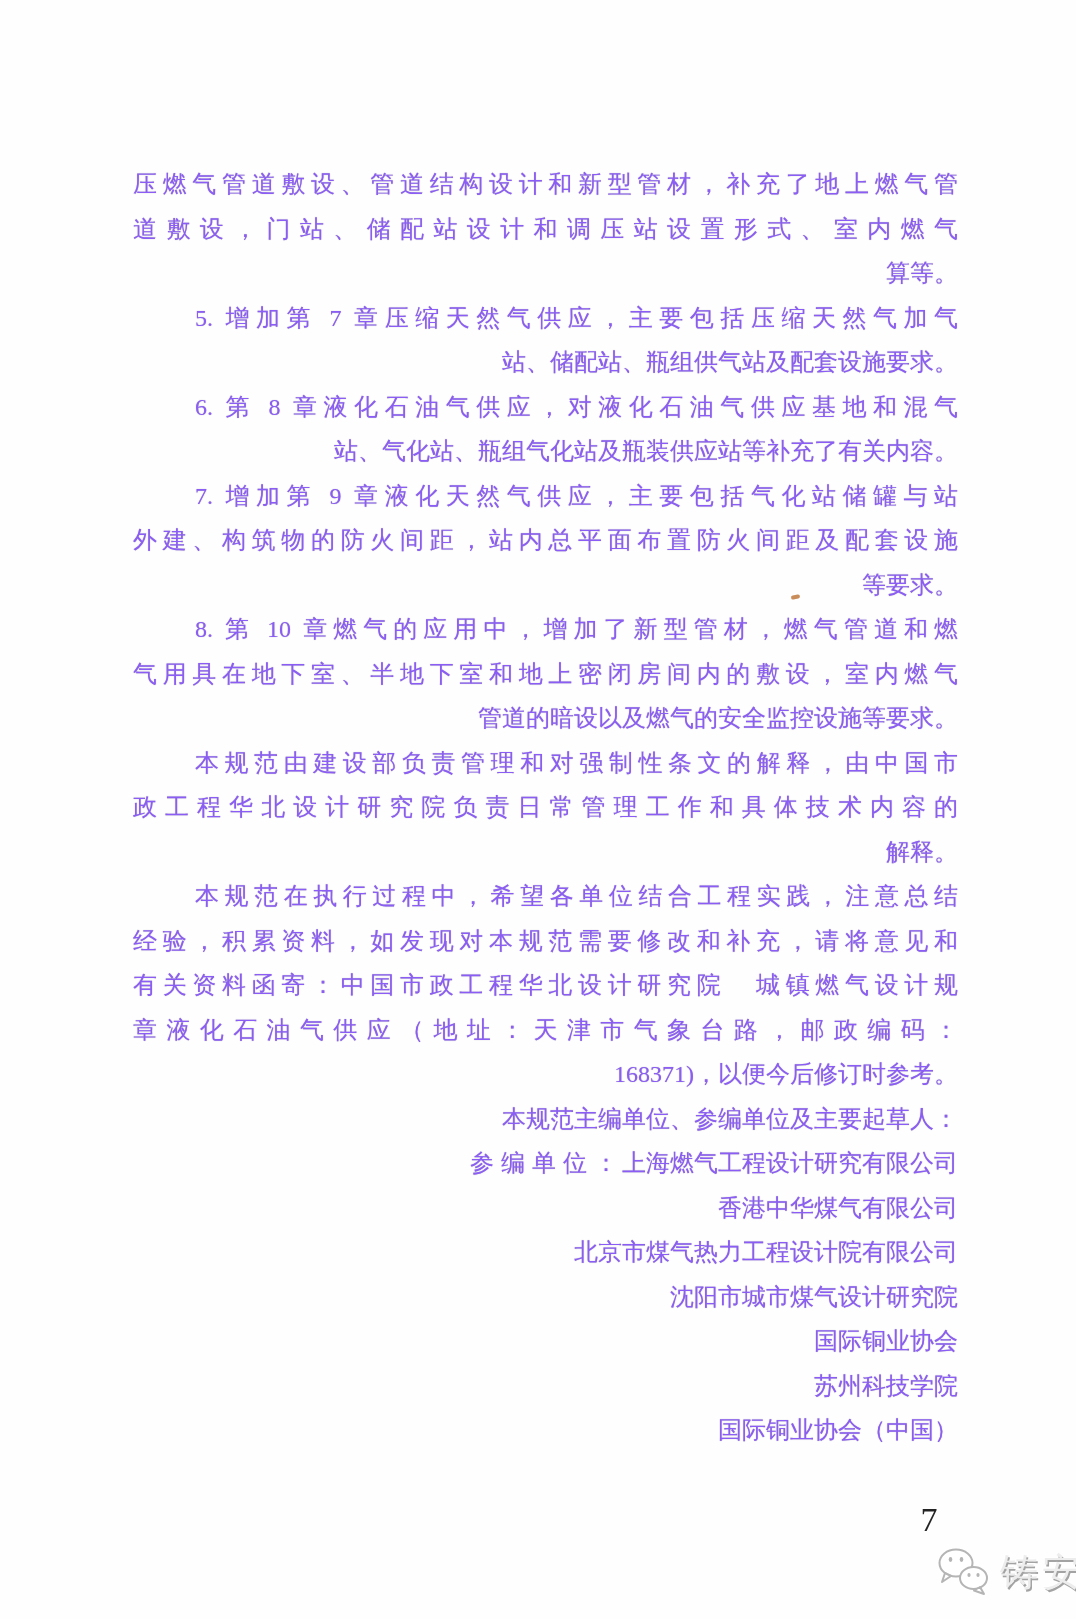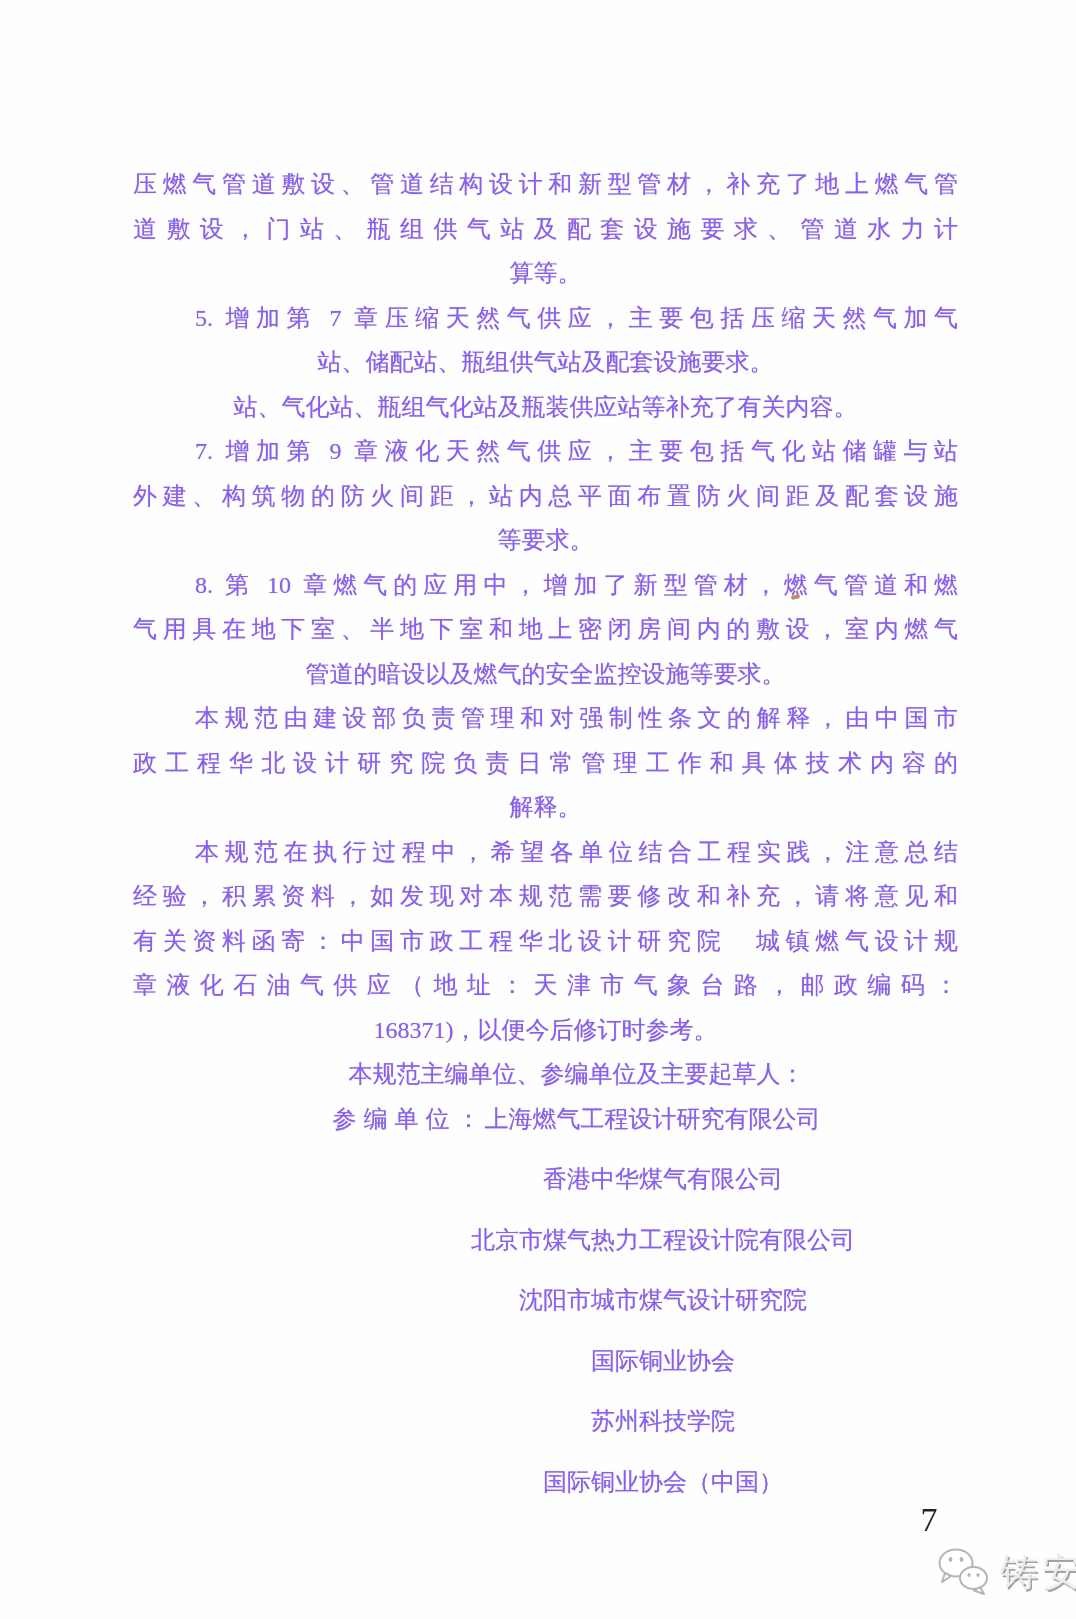--- a/index.html
+++ b/index.html
@@ -24,35 +24,34 @@
     left: 133px;
     top: 162px;
     width: 825px;
     font-size: 24px;
     color: #8b5cf6;
     text-shadow: 0 0 1px rgba(30,30,30,0.35);
   }
   .ln {
     height: 44.5px;
     line-height: 44.5px;
-    text-align: center;
+    text-align: right;
   }
   
   .ln.j {
     text-align: justify;
     text-align-last: justify;
   }
   
   .ln.ind {
     padding-left: 62px;
   }
   
   .ln.co {
     padding-left: 235px;
-    margin-top: 16px;
   }
   .u-label {
     letter-spacing: 7px;
   }
   .u-name {
     margin-left: 4px;
   }
   .page-num {
     position: absolute;
     left: 903px;
@@ -100,24 +99,25 @@
     opacity: 0.85;
   }
 </style>
 </head>
 <body>
 
 <main class="page">
 
   <section class="content" id="lines">
       <div class="ln j">压燃气管道敷设、管道结构设计和新型管材，补充了地上燃气管</div>
-      <div class="ln j">道敷设，门站、瓶组供气站及配套设施要求、管道水力计</div>
+      <div class="ln j">道敷设，门站、储配站设计和调压站设置形式、室内燃气</div>
       <div class="ln">算等。</div>
       <div class="ln j ind">5. 增加第 7 章压缩天然气供应，主要包括压缩天然气加气</div>
       <div class="ln">站、储配站、瓶组供气站及配套设施要求。</div>
+      <div class="ln j ind">6. 第 8 章液化石油气供应，对液化石油气供应基地和混气</div>
       <div class="ln">站、气化站、瓶组气化站及瓶装供应站等补充了有关内容。</div>
       <div class="ln j ind">7. 增加第 9 章液化天然气供应，主要包括气化站储罐与站</div>
       <div class="ln j">外建、构筑物的防火间距，站内总平面布置防火间距及配套设施</div>
       <div class="ln">等要求。</div>
       <div class="ln j ind">8. 第 10 章燃气的应用中，增加了新型管材，燃气管道和燃</div>
       <div class="ln j">气用具在地下室、半地下室和地上密闭房间内的敷设，室内燃气</div>
       <div class="ln">管道的暗设以及燃气的安全监控设施等要求。</div>
       <div class="ln j ind">本规范由建设部负责管理和对强制性条文的解释，由中国市</div>
       <div class="ln j">政工程华北设计研究院负责日常管理工作和具体技术内容的</div>
       <div class="ln">解释。</div>

